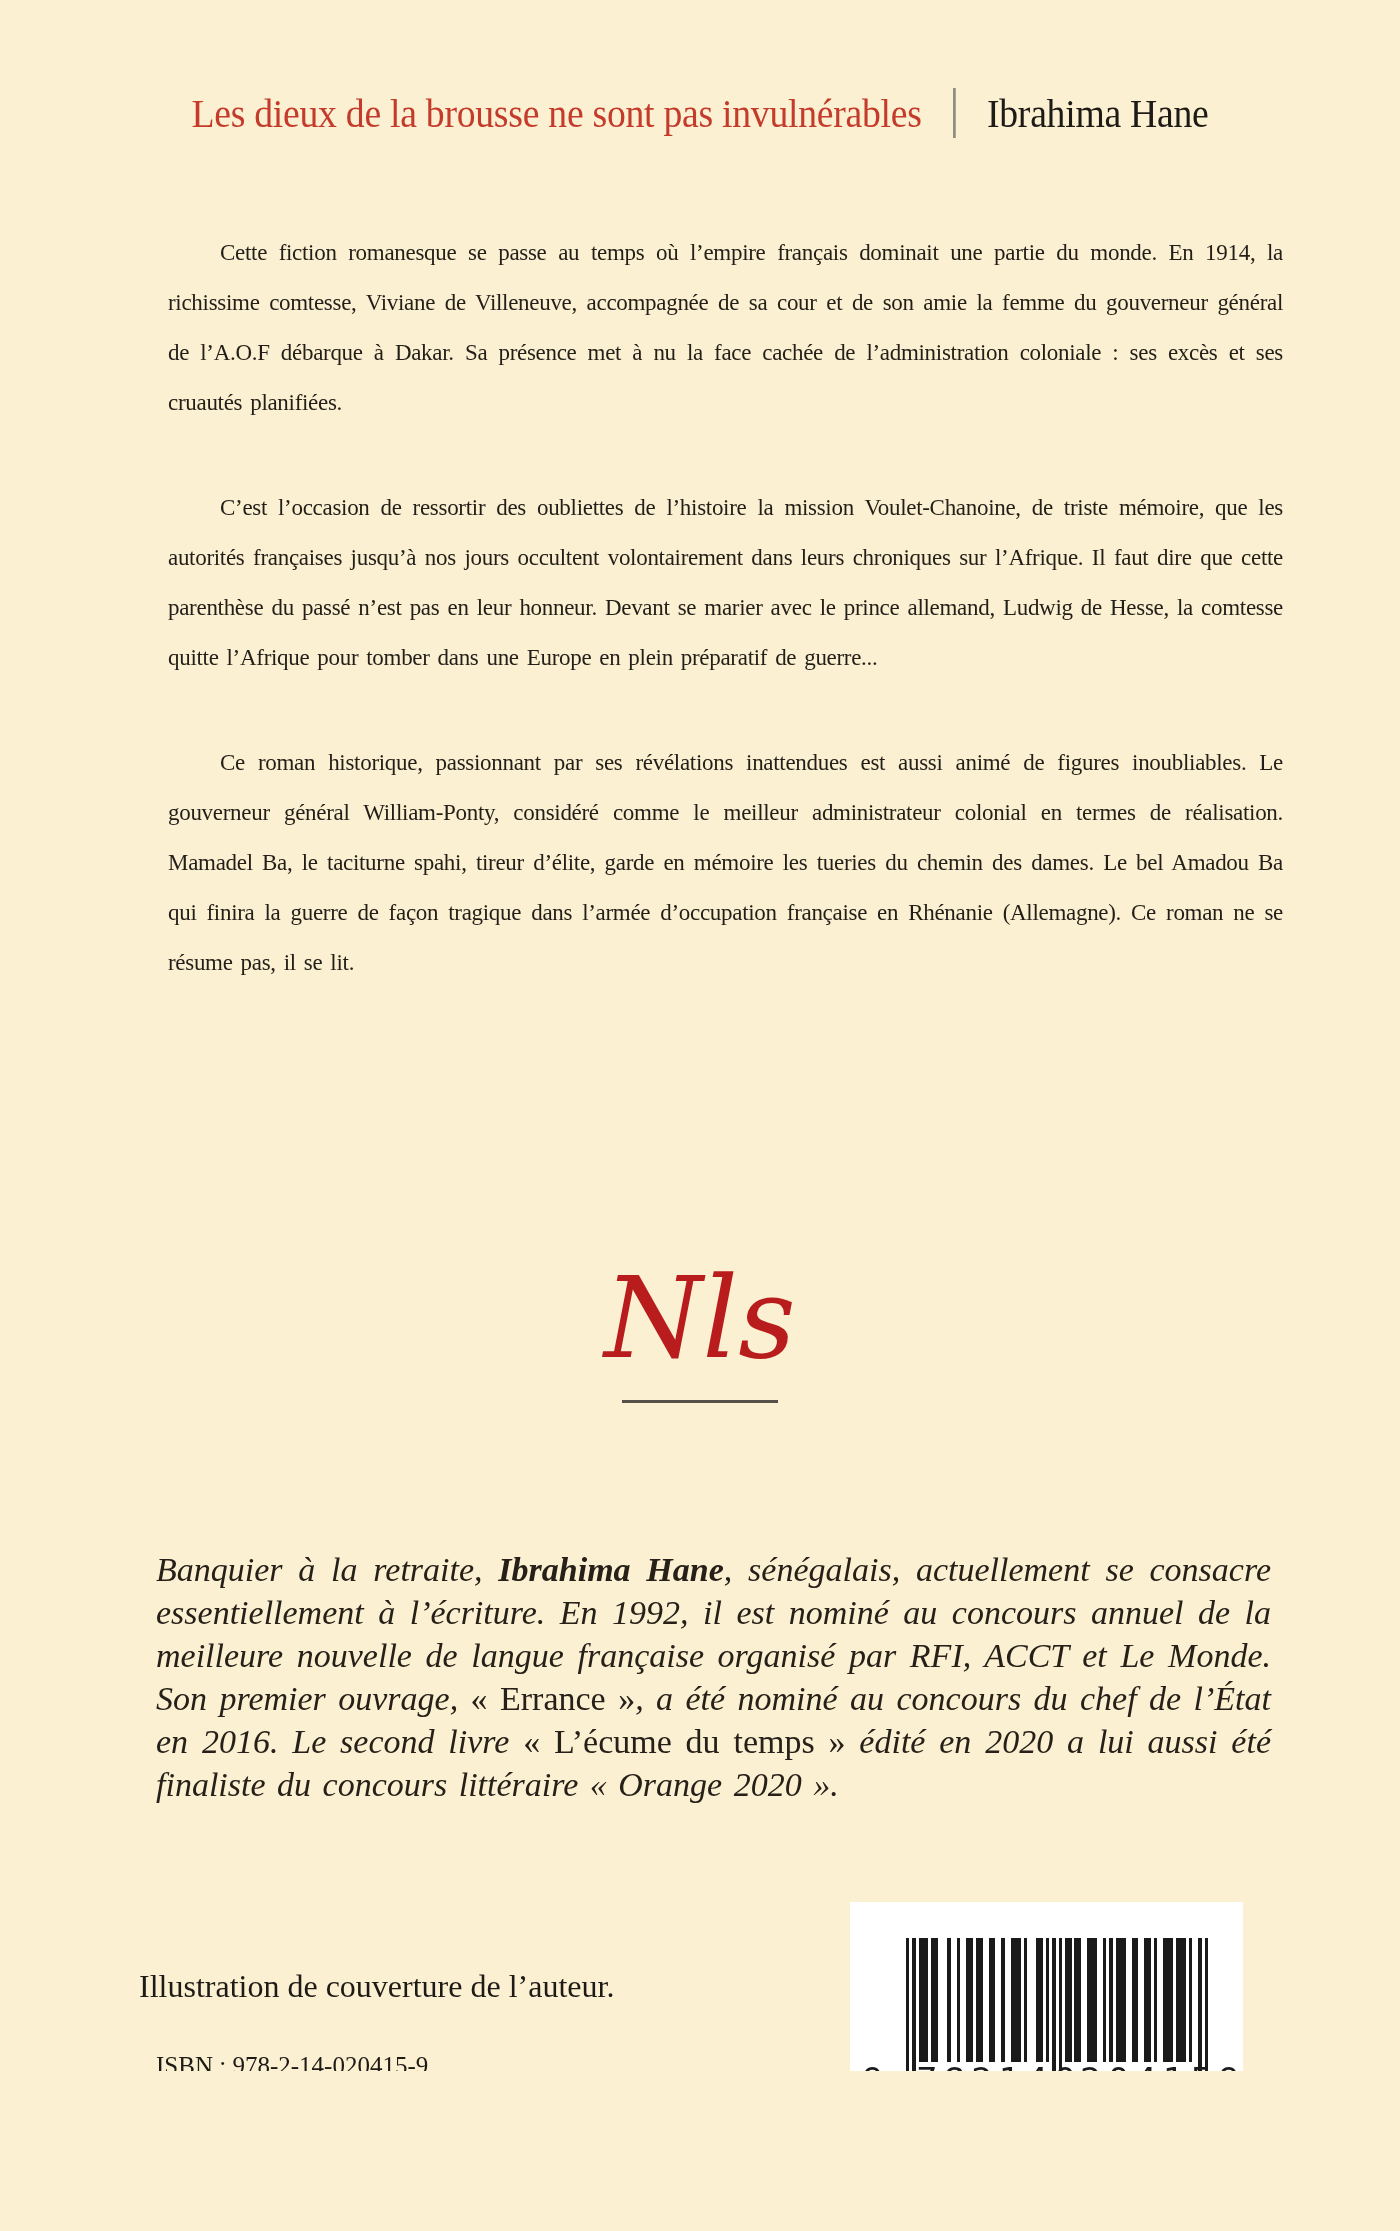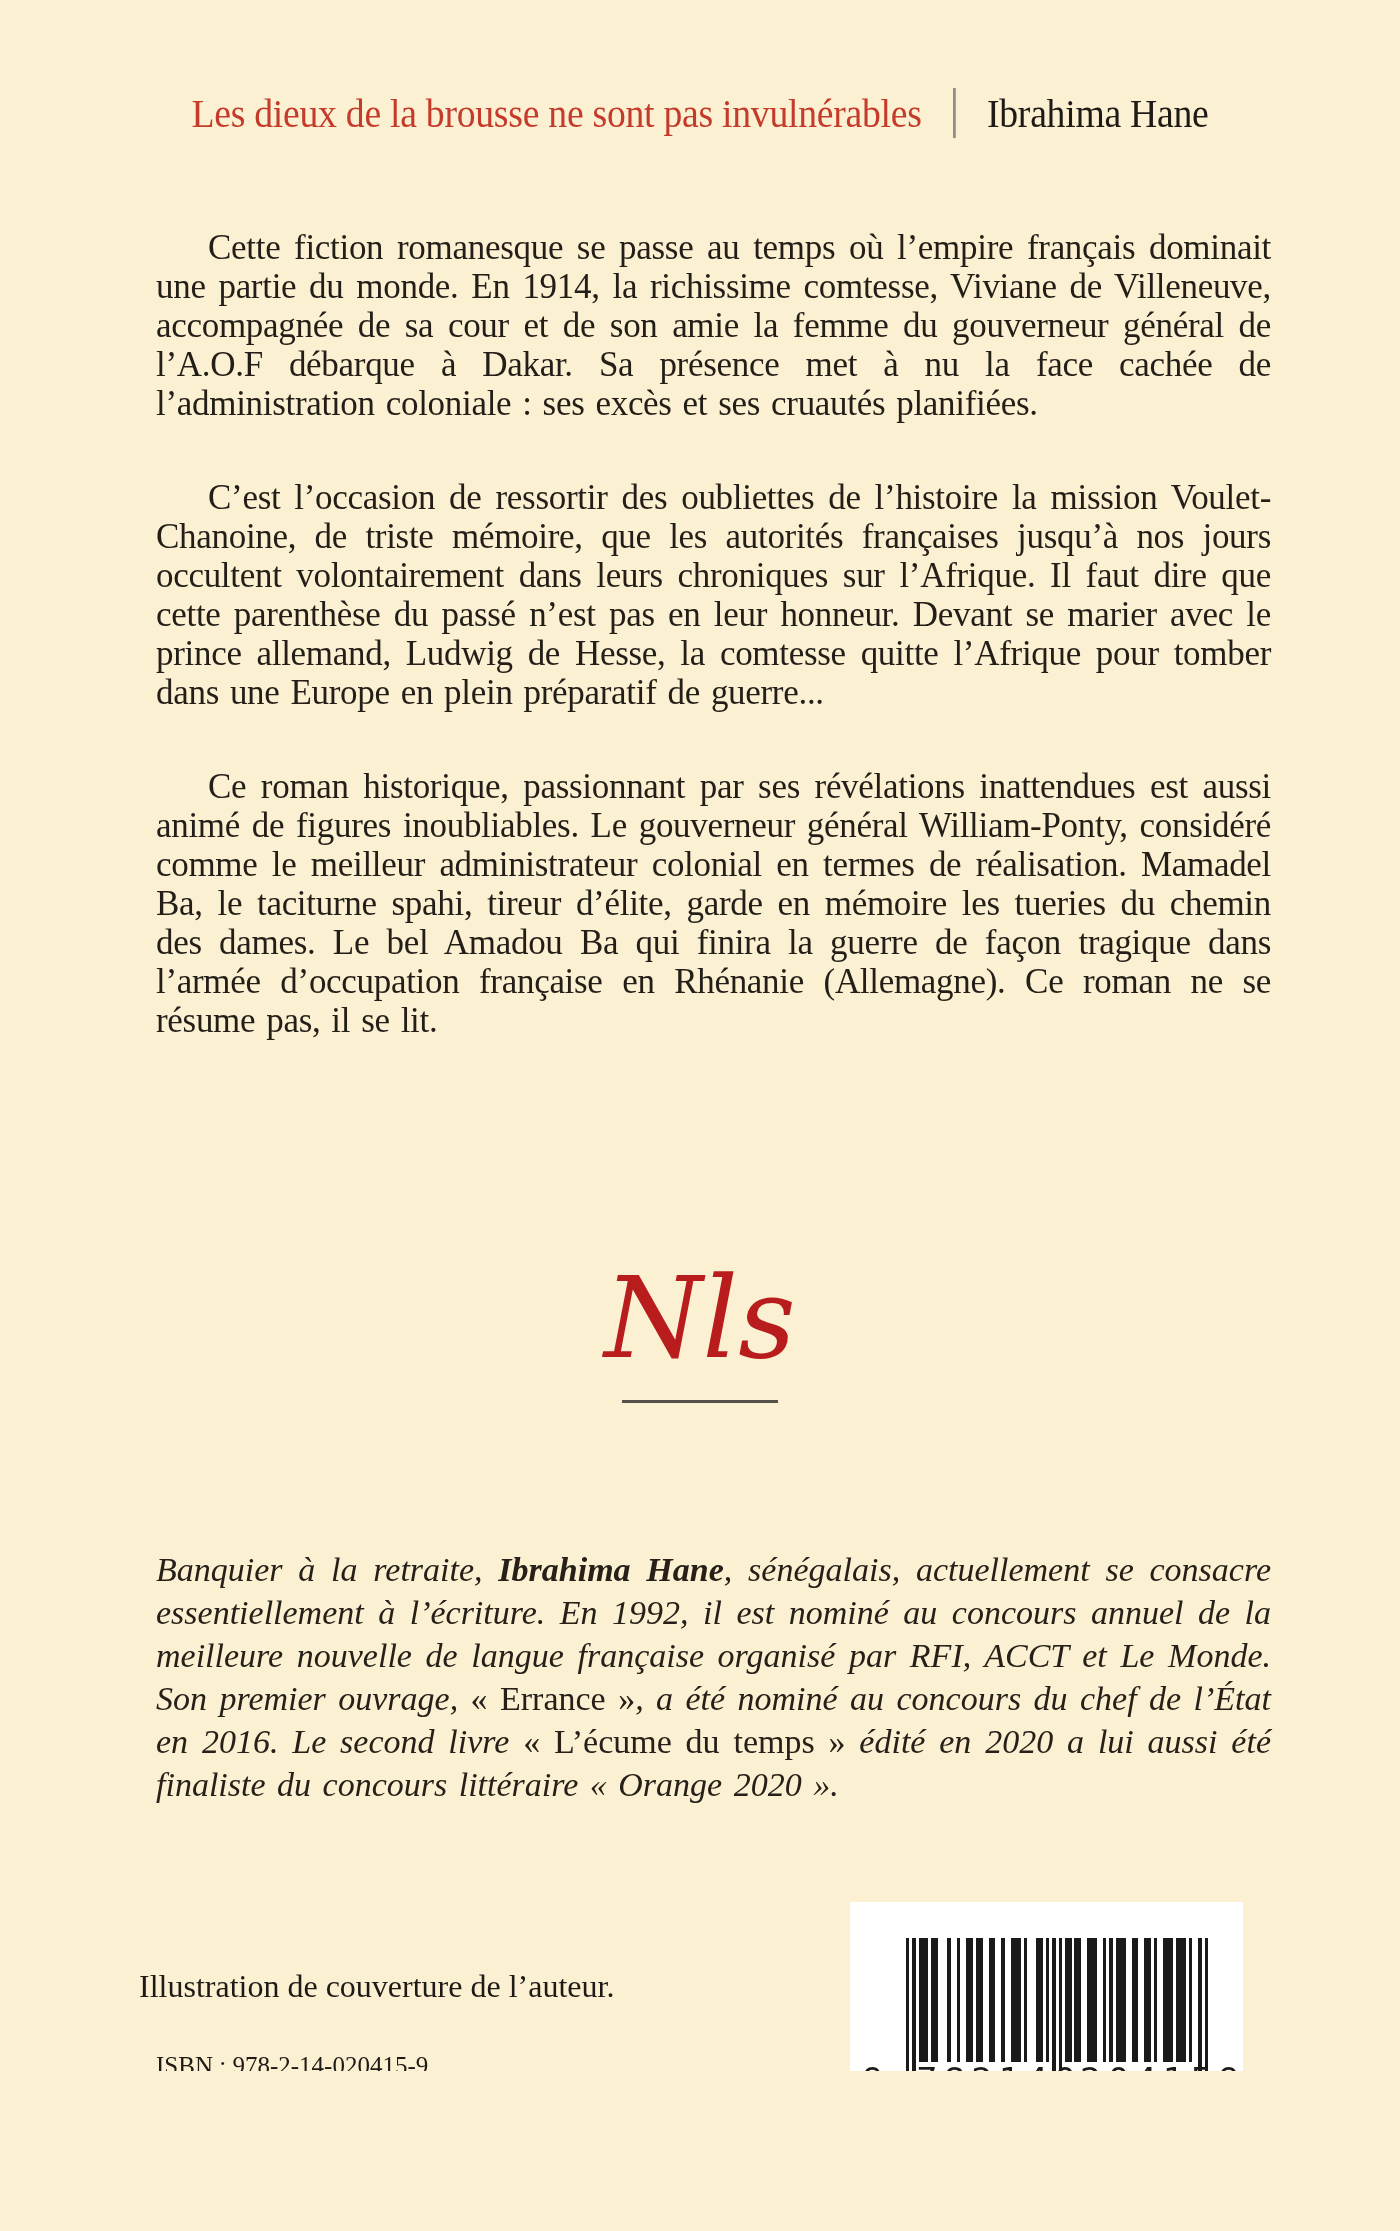--- a/index.html
+++ b/index.html
@@ -39,25 +39,25 @@
   }
   .author-name {
     font-size: 41px;
     letter-spacing: -0.3px;
     color: #1E1A16;
   }
 
   
   .copy {
     position: absolute;
-    left: 156px;
+    left: 168px;
     top: 228px;
     width: 1115px;
-    font-size: 35px;
-    line-height: 39px;
+    font-size: 23px;
+    line-height: 50px;
     letter-spacing: -0.3px;
     word-spacing: 2.5px;
     text-align: justify;
   }
   .copy p { margin: 0 0 55px 0; text-indent: 52px; }
 
   
   .logo {
     position: absolute;
     top: 1262px;

